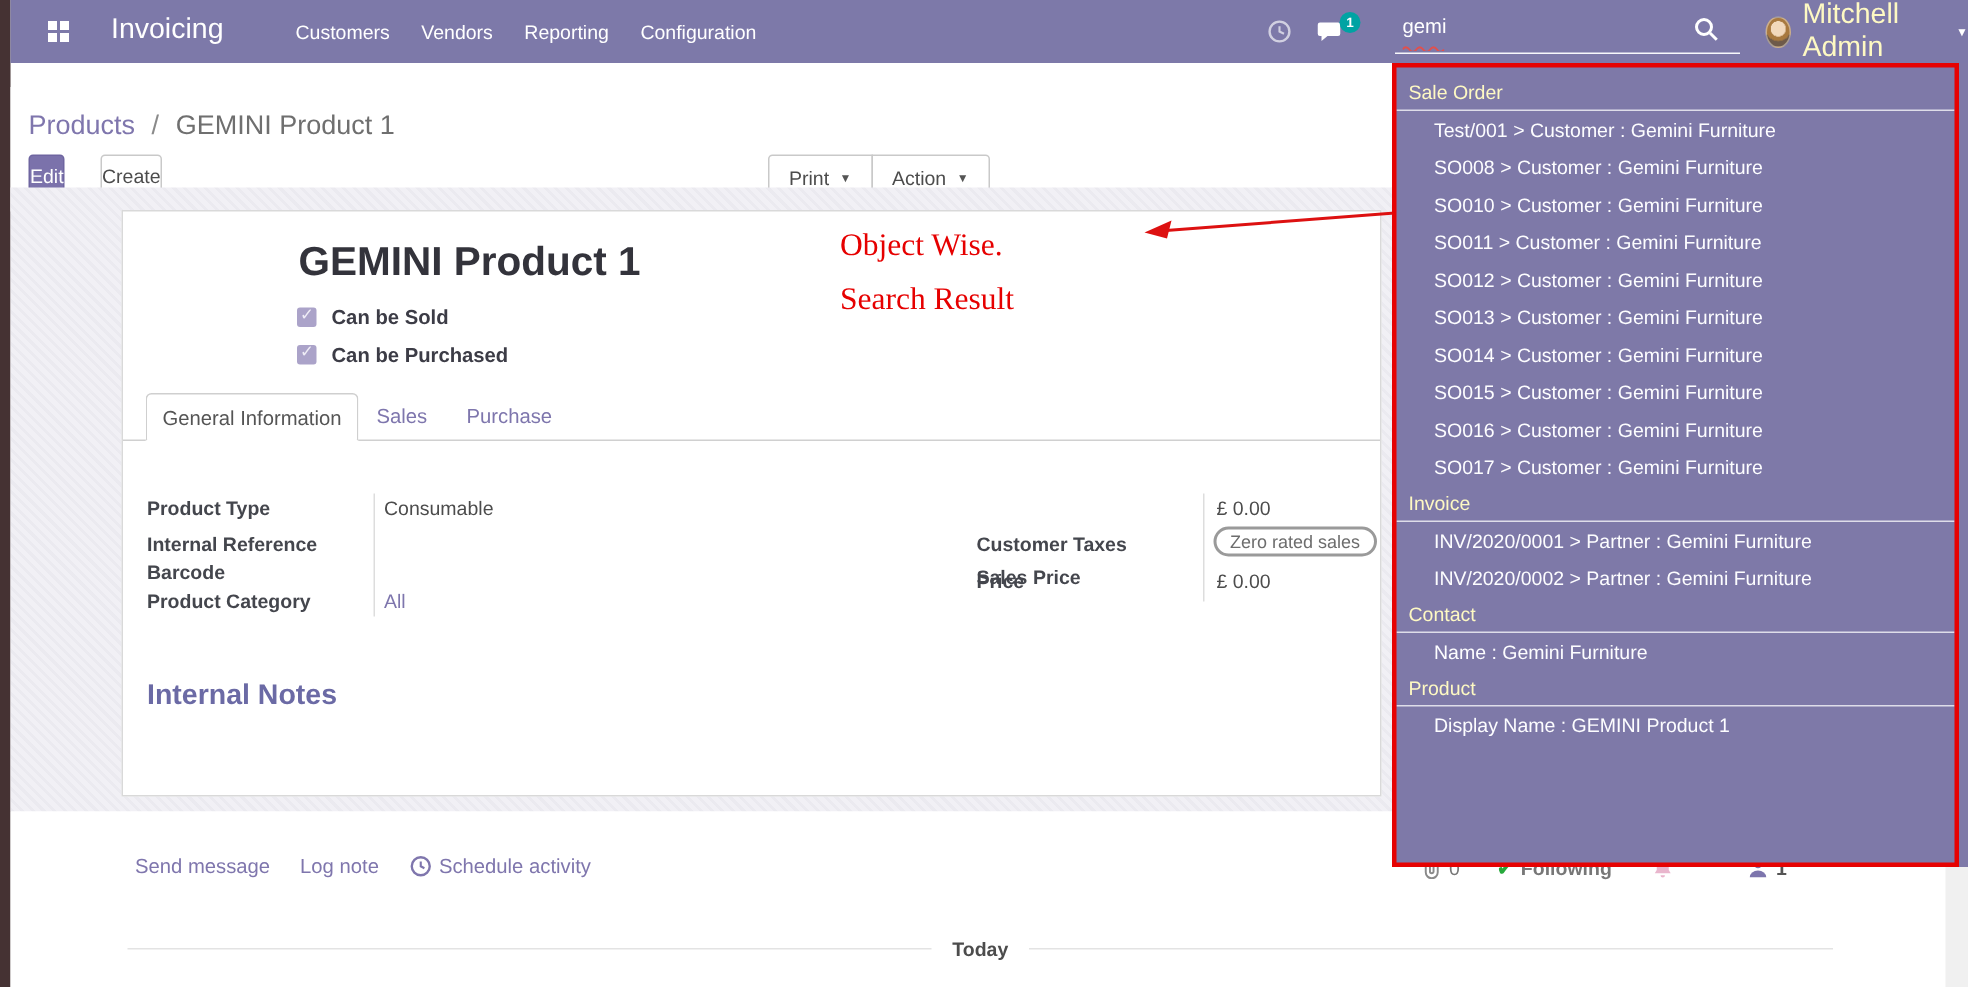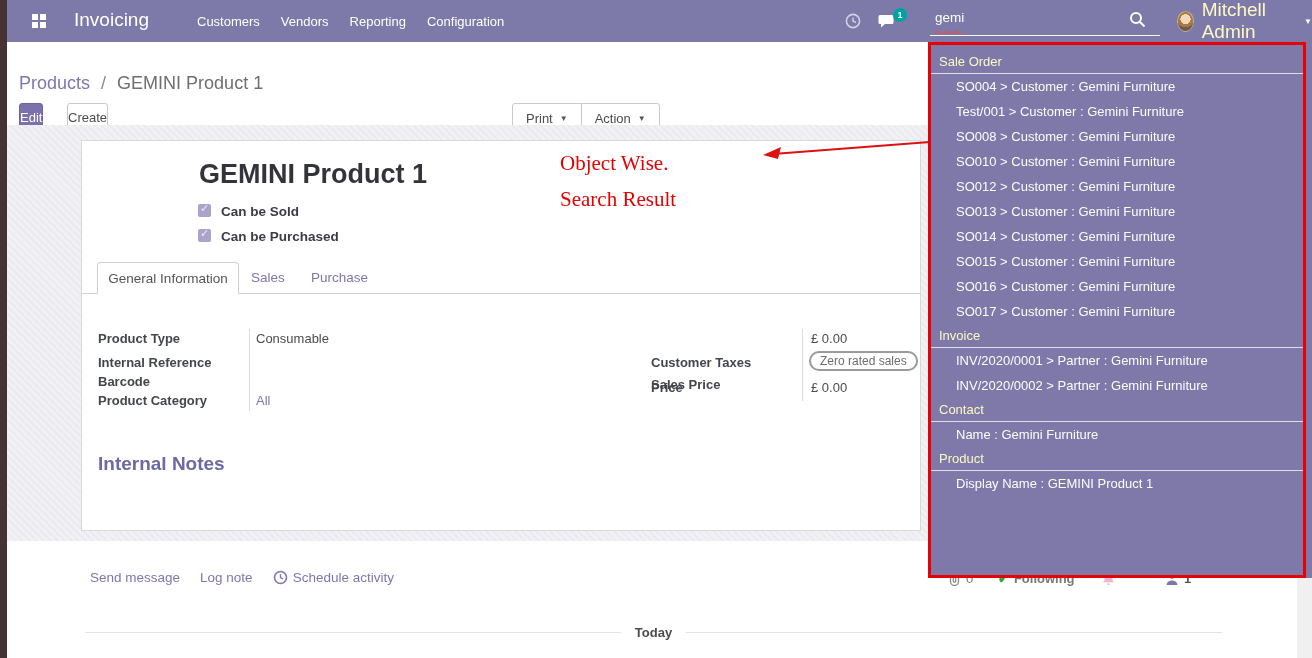--- a/index.html
+++ b/index.html
@@ -52,21 +52,21 @@
   .btn-dd:last-child { border-radius:0 3px 3px 0; margin-left:-1px; }
   .btn-dd .caret2 { font-size:8px; color:#555; }
 
   
   .form-area { position:absolute; left:7px; top:125px; width:1305px; height:416px; background:#f1f0f5;
     background-image:repeating-linear-gradient(45deg, rgba(100,100,125,.045) 0 2px, transparent 2px 5px); }
 
   
   .sheet { position:absolute; left:81px; top:140px; width:840px; height:391px; background:#fff; border:1px solid #d9d9d9; }
   .prod-title { position:absolute; left:117px; top:18px; font-size:27px; font-weight:bold; color:#33333b; }
-  .chk-row { position:absolute; left:116px; display:flex; align-items:flex-start; gap:10px; }
+  .chk-row { position:absolute; left:116px; display:flex; align-items:center; gap:10px; }
   .chk-row.r1 { top:63px; } .chk-row.r2 { top:88px; }
   .checkbox { width:13px; height:13px; background:#aba3c9; border-radius:2px; position:relative; cursor:pointer; }
   .checkbox::after { content:"✓"; position:absolute; left:2px; top:-2px; font-size:11px; color:#efedf6; }
   .chk-label { font-size:13.5px; font-weight:bold; color:#3c3c46; }
 
   .tabbar { position:absolute; left:0px; top:152px; width:838px; border-bottom:1px solid #d0d0d0; }
   .tab-active { position:absolute; left:15px; top:121px; width:142px; height:32px; background:#fff;
     border:1px solid #cfcfcf; border-bottom:1px solid #fff; border-radius:4px 4px 0 0;
     font-size:13.5px; color:#555; display:flex; align-items:center; justify-content:center; cursor:pointer; z-index:2; }
   .tab { position:absolute; top:129px; font-size:13.5px; color:#7e76ad; cursor:pointer; }
@@ -273,24 +273,24 @@
           <path d="M1.5 13 a5.5 4.6 0 0 1 11 0 z" fill="#7d75ad"></path>
         </svg>
       <span>1</span>
     </span>
   </div>
 
   <div class="dd-sliver"></div>
   <div class="search-dropdown">
     <div class="dd-body">
         <div class="dd-header">Sale Order</div>
-        <div class="dd-item">SO004 &gt; Customer : Gemini Furniture</div>
         <div class="dd-item">Test/001 &gt; Customer : Gemini Furniture</div>
         <div class="dd-item">SO008 &gt; Customer : Gemini Furniture</div>
         <div class="dd-item">SO010 &gt; Customer : Gemini Furniture</div>
+        <div class="dd-item">SO011 &gt; Customer : Gemini Furniture</div>
         <div class="dd-item">SO012 &gt; Customer : Gemini Furniture</div>
         <div class="dd-item">SO013 &gt; Customer : Gemini Furniture</div>
         <div class="dd-item">SO014 &gt; Customer : Gemini Furniture</div>
         <div class="dd-item">SO015 &gt; Customer : Gemini Furniture</div>
         <div class="dd-item">SO016 &gt; Customer : Gemini Furniture</div>
         <div class="dd-item">SO017 &gt; Customer : Gemini Furniture</div>
         <div class="dd-header">Invoice</div>
         <div class="dd-item">INV/2020/0001 &gt; Partner : Gemini Furniture</div>
         <div class="dd-item">INV/2020/0002 &gt; Partner : Gemini Furniture</div>
         <div class="dd-header">Contact</div>

